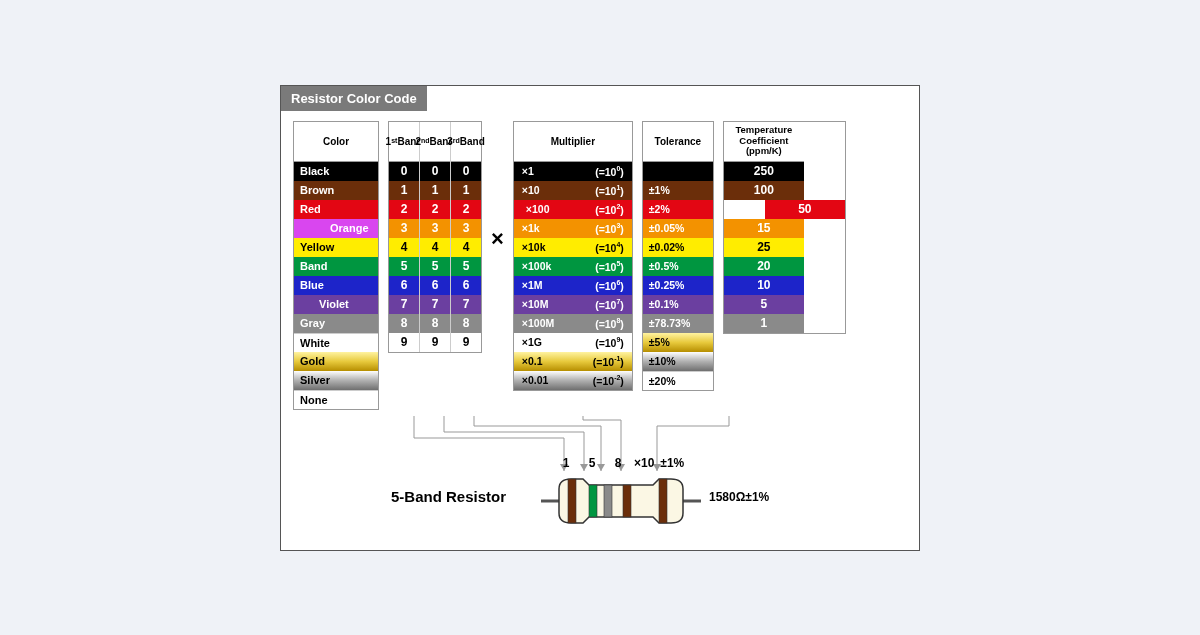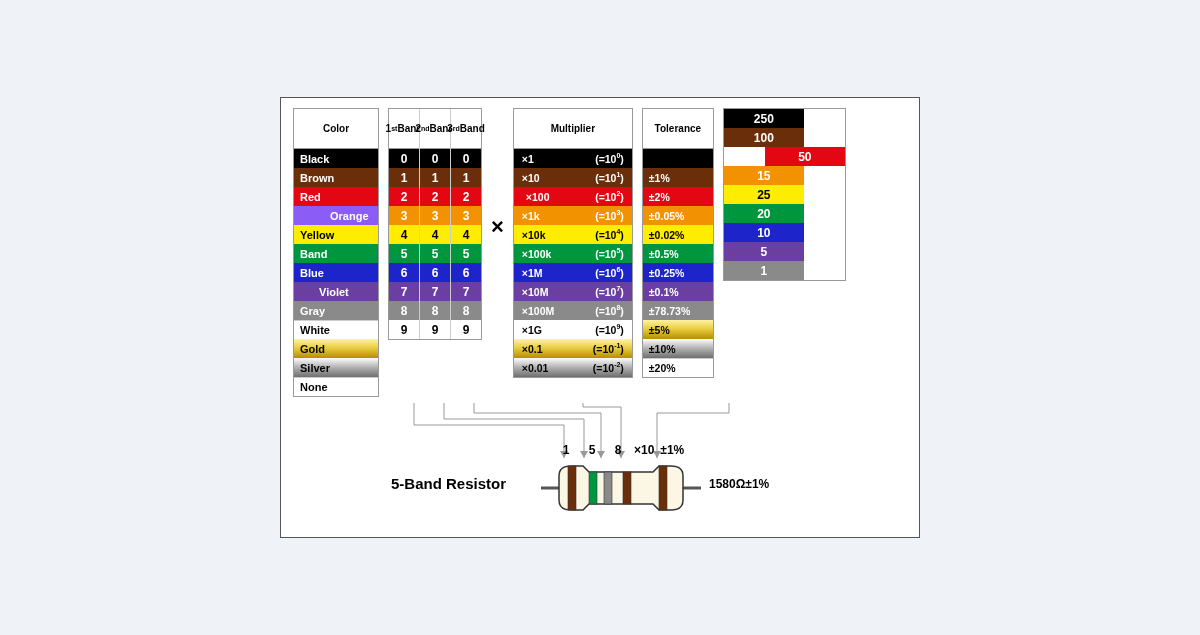--- a/index.html
+++ b/index.html
@@ -130,30 +130,31 @@
     background: linear-gradient(to bottom, #fefefe 0%, #b0b0b0 50%, #6f6f6f 100%);
   }
   .gold-grad {
     background: linear-gradient(to bottom, #fff3a0 0%, #e7c93c 50%, #b68e00 100%);
   }
 </style>
 </head>
 <body>
 
 <div class="frame">
+  <div class="title-bar">Resistor Color Code</div>
 
   <div class="tables">
 
     <div class="col-block colname">
       <div class="hdr">Color</div>
       <div class="rows">
           <div class="cell" style="background: rgb(0, 0, 0); color: rgb(255, 255, 255);">Black</div>
           <div class="cell" style="background: rgb(107, 46, 10); color: rgb(255, 255, 255);">Brown</div>
           <div class="cell" style="background: rgb(227, 6, 19); color: rgb(255, 255, 255);">Red</div>
-          <div class="cell" style="background: #8b5cf6; color: rgb(255, 255, 255); padding-left: 36px;">Orange</div>
+          <div class="cell" style="background: #d946ef; color: rgb(255, 255, 255); padding-left: 36px;">Orange</div>
           <div class="cell" style="background: rgb(255, 237, 0); color: rgb(0, 0, 0);">Yellow</div>
           <div class="cell" style="background: rgb(0, 150, 64); color: rgb(255, 255, 255);">Band</div>
           <div class="cell" style="background: rgb(29, 36, 201); color: rgb(255, 255, 255);">Blue</div>
           <div class="cell" style="background: rgb(107, 63, 160); color: rgb(255, 255, 255); padding-left: 25px;">Violet</div>
           <div class="cell" style="background: rgb(138, 138, 138); color: rgb(255, 255, 255);">Gray</div>
           <div class="cell" style="background: rgb(255, 255, 255); color: rgb(0, 0, 0); border-top: 1px solid rgb(204, 204, 204);">White</div>
           <div class="cell gold-grad" style="color: rgb(0, 0, 0);">Gold</div>
           <div class="cell silver-grad" style="color: rgb(0, 0, 0);">Silver</div>
           <div class="cell" style="background: rgb(255, 255, 255); color: rgb(0, 0, 0); border-top: 1px solid rgb(204, 204, 204);">None</div>
         </div>
@@ -275,20 +276,21 @@
           <div class="cell" style="background: rgb(29, 36, 201); color: rgb(255, 255, 255);">±0.25%</div>
           <div class="cell" style="background: rgb(107, 63, 160); color: rgb(255, 255, 255);">±0.1%</div>
           <div class="cell" style="background: rgb(138, 138, 138); color: rgb(255, 255, 255);">±78.73%</div>
           <div class="cell gold-grad" style="color: rgb(0, 0, 0);">±5%</div>
           <div class="cell silver-grad" style="color: rgb(0, 0, 0);">±10%</div>
           <div class="cell" style="background: rgb(255, 255, 255); color: rgb(0, 0, 0); border-top: 1px solid rgb(204, 204, 204);">±20%</div>
         </div>
     </div>
 
     <div class="col-block temp">
+      <div class="hdr">Temperature Coefficient (ppm/K)</div>
       <div class="rows">
           <div class="cell" style="background: rgb(0, 0, 0); color: rgb(255, 255, 255);">250</div>
           <div class="cell" style="background: rgb(107, 46, 10); color: rgb(255, 255, 255);">100</div>
           <div class="cell" style="background: rgb(227, 6, 19); color: rgb(255, 255, 255); margin-left: 41px;">50</div>
           <div class="cell" style="background: rgb(243, 146, 0); color: rgb(255, 255, 255);">15</div>
           <div class="cell" style="background: rgb(255, 237, 0); color: rgb(0, 0, 0);">25</div>
           <div class="cell" style="background: rgb(0, 150, 64); color: rgb(255, 255, 255);">20</div>
           <div class="cell" style="background: rgb(29, 36, 201); color: rgb(255, 255, 255);">10</div>
           <div class="cell" style="background: rgb(107, 63, 160); color: rgb(255, 255, 255);">5</div>
           <div class="cell" style="background: rgb(138, 138, 138); color: rgb(255, 255, 255);">1</div>

